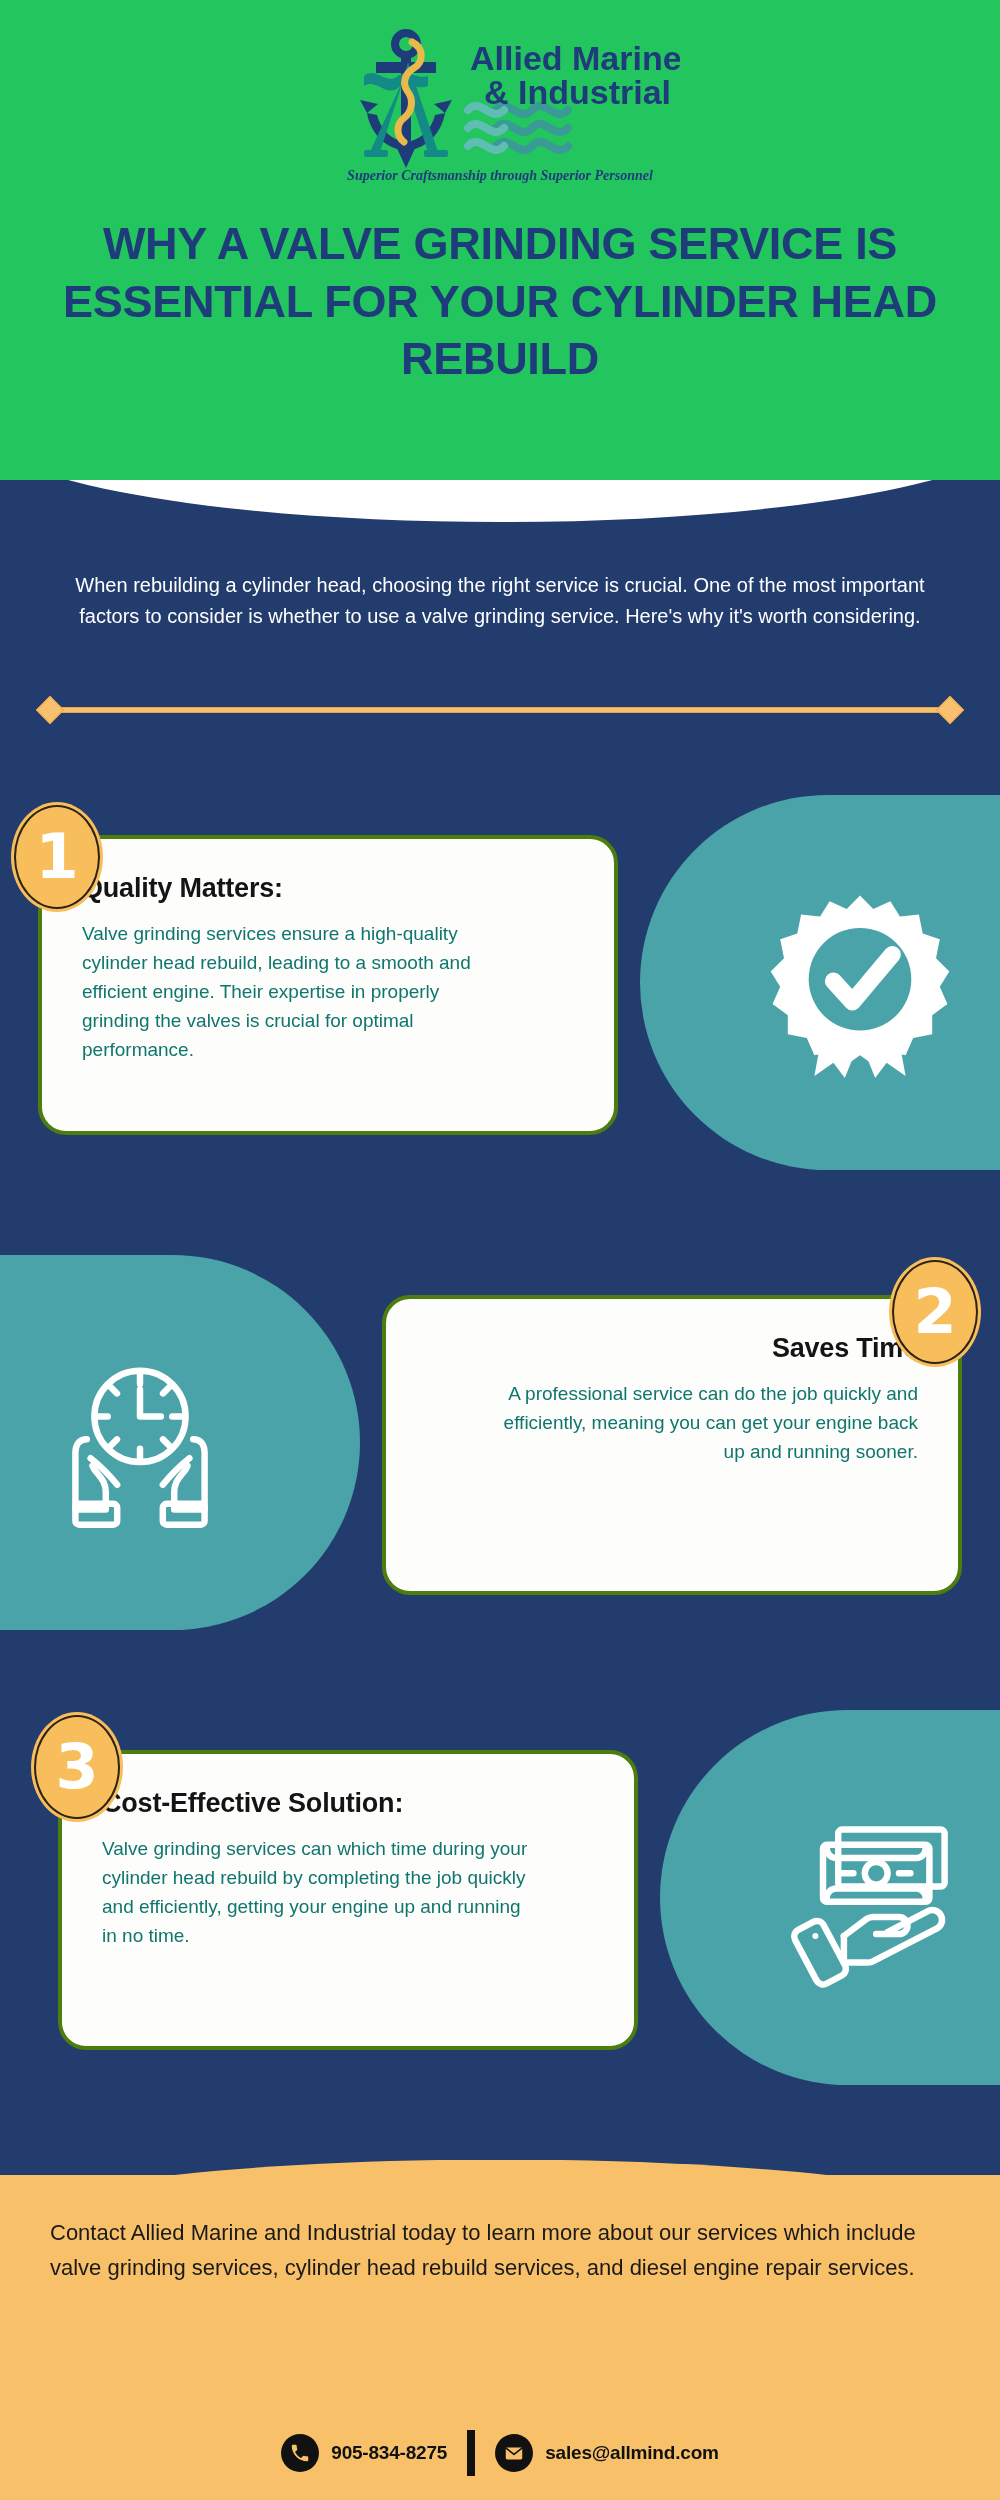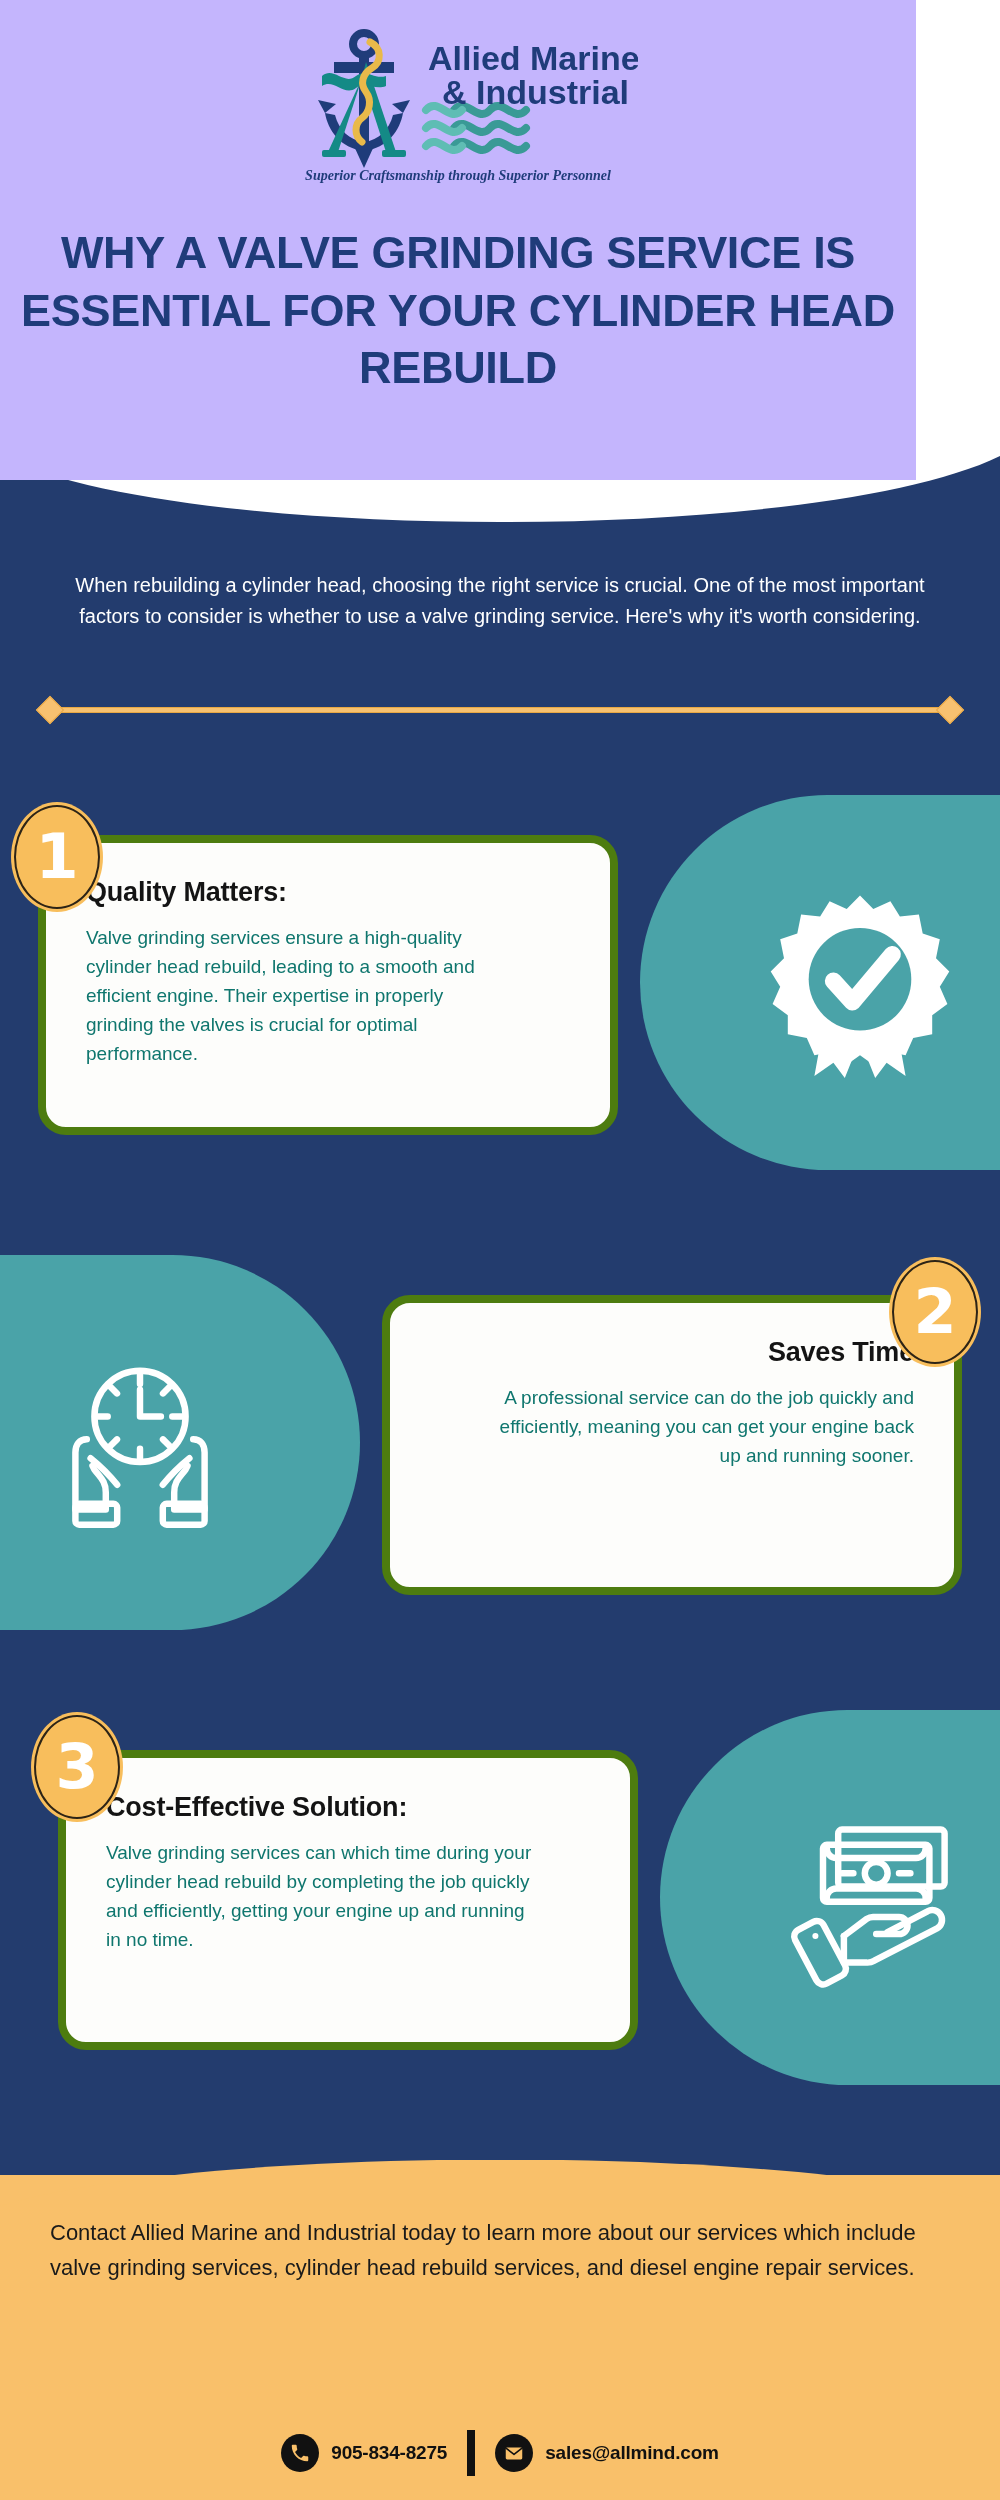--- a/index.html
+++ b/index.html
@@ -15,37 +15,37 @@
     width: 1000px;
     height: 2500px;
     background: #ffffff;
     overflow: hidden;
   }
 
   
   .header {
     position: absolute;
     top: 0; left: 0;
-    width: 916px;
+    width: 1000px;
     height: 480px;
-    background: #c4b5fd;
+    background: #22c55e;
     z-index: 4;
   }
   .logo-wrap {
     position: absolute;
     top: 18px; left: 50%;
     transform: translateX(-50%);
     width: 360px;
     height: 185px;
   }
   .logo-svg { display: block; width: 360px; height: 185px; }
 
   .title {
     position: absolute;
-    top: 224px; left: 50%;
+    top: 215px; left: 50%;
     transform: translateX(-50%);
     width: 900px;
     text-align: center;
     color: #1F3C7A;
     font-family: "Liberation Sans", sans-serif;
     font-weight: bold;
     font-size: 45px;
     line-height: 1.28;
     letter-spacing: -0.3px;
   }
@@ -142,21 +142,21 @@
   .blob.left  .blob-icon { right: 125px; }
   .blob-icon svg { display: block; width: 100%; height: 100%; }
 
   
   .card {
     position: absolute;
     top: 50px;
     width: 580px;
     min-height: 300px;
     background: #FDFDFB;
-    border: 8px solid #4d7c0f;
+    border: 4px solid #4d7c0f;
     border-radius: 28px;
     z-index: 2;
     padding: 34px 40px 30px 40px;
   }
   .card.left  { left: 38px; }
   .card.right { right: 38px; text-align: right; }
 
   .card-title {
     font-size: 27px;
     font-weight: bold;

